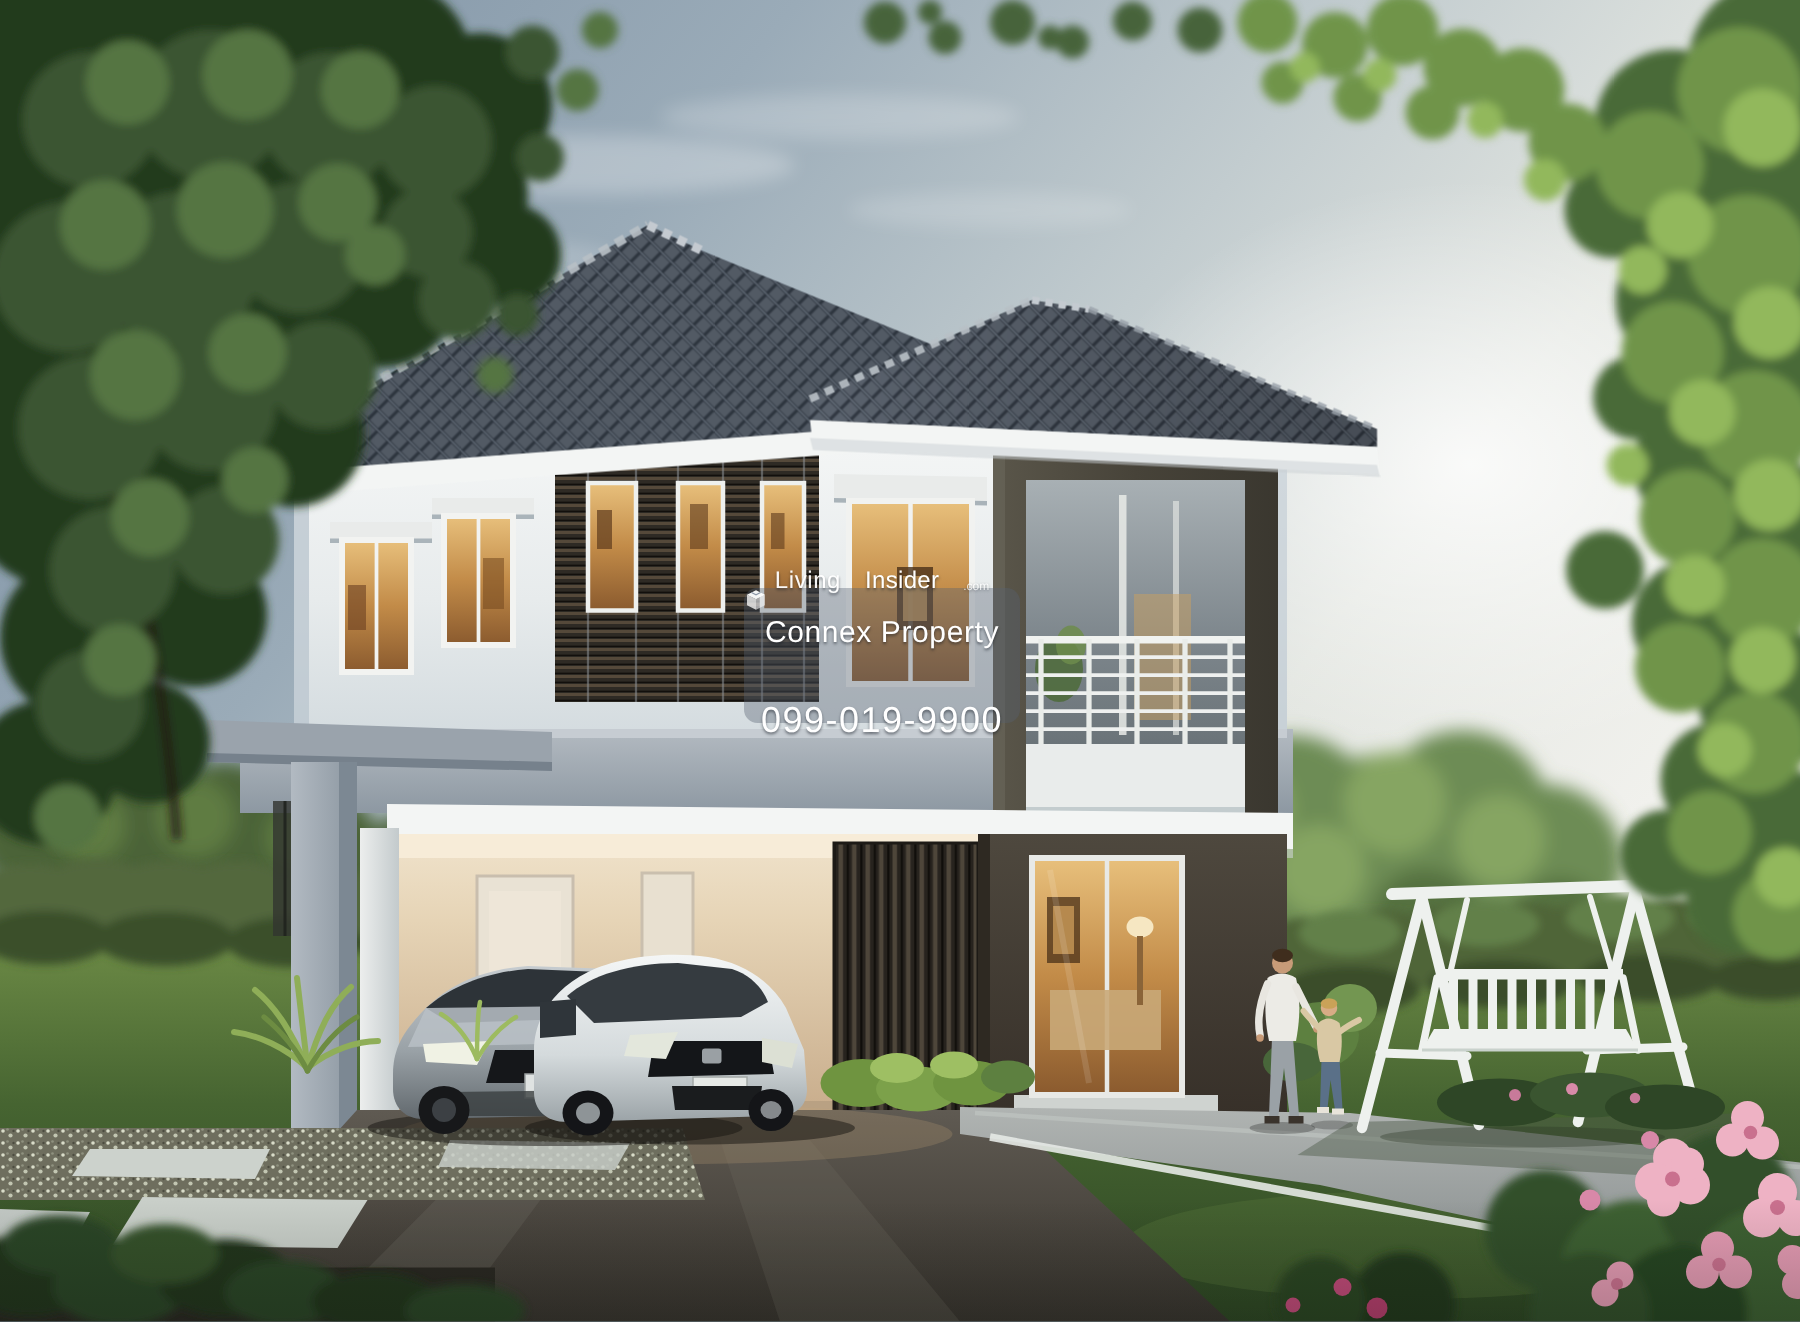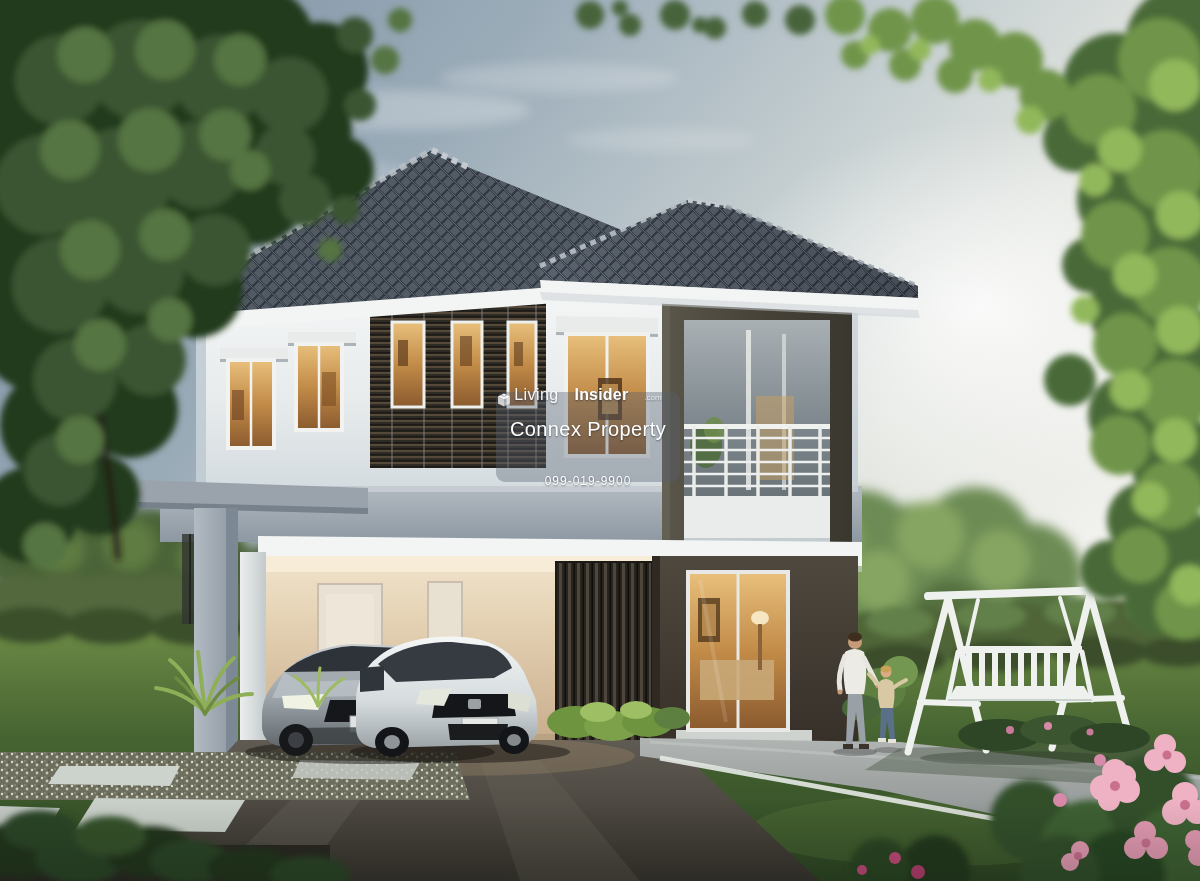--- a/index.html
+++ b/index.html
@@ -14,24 +14,24 @@
   .fascia{fill:var(--fascia-white,#f3f5f4);}
   
   #wm{
     position:absolute;left:496px;top:392px;width:184px;height:90px;
     background:rgba(86,98,112,.38);border-radius:9px;
     display:flex;flex-direction:column;align-items:center;justify-content:center;
     gap:1px;color:#fff;text-shadow:0 1px 2px rgba(20,25,35,.55);
   }
   .wm-row1{display:flex;align-items:center;gap:16px;font-size:16px;line-height:1;}
   .wm-light{font-weight:300;opacity:.95;letter-spacing:.4px;}
-  .wm-bold{font-weight:700;letter-spacing:.2px;}
+  .wm-bold{font-weight:400;letter-spacing:.2px;}
   .wm-tld{font-size:8px;opacity:.75;align-self:flex-end;margin-bottom:1px;}
   .wm-line2{font-size:20px;font-weight:300;letter-spacing:.4px;margin-top:14px;}
-  .wm-line3{font-size:12px;font-weight:400;letter-spacing:1px;margin-top:32px;}
+  .wm-line3{font-size:24px;font-weight:400;letter-spacing:1px;margin-top:32px;}
   .wm-logo{width:16px;height:16px;flex:0 0 auto;}
 </style>
 </head>
 <body>
 
 <div id="stage" style="--sky-top: #7b8fa2; --sky-bright: #f1f1ed; --roof-tile: #5a626d; --roof-line: #323943; --wall-white: #eef0f1; --wall-shade: #cdd6dc; --accent-dark-frame: #46423a; --louver-dark: #2c2823; --window-glow: #e8b05c; --slab-gray: #9aa5ae; --fascia-white: #f3f5f4; --carport-warm: #e2cfae; --grass: #55743a; --grass-dark: #2f4824; --hedge: #4d6238; --tree-left: #3a5530; --tree-right: #6f9449; --driveway: #45423c; --walkway: #9aa0a0; --swing-white: #eef1ee; --flower-pink: #e8a8bc; --car-sedan-silver: #b4bbc0; --car-hatch-white: #e9eceb;">
 <svg width="1200" height="881" viewBox="0 0 1200 881">
   <defs>
     <linearGradient id="skyG" x1="0" y1="0" x2="0.95" y2="0.55">
       <stop offset="0" stop-color="#7b8fa2"></stop>

